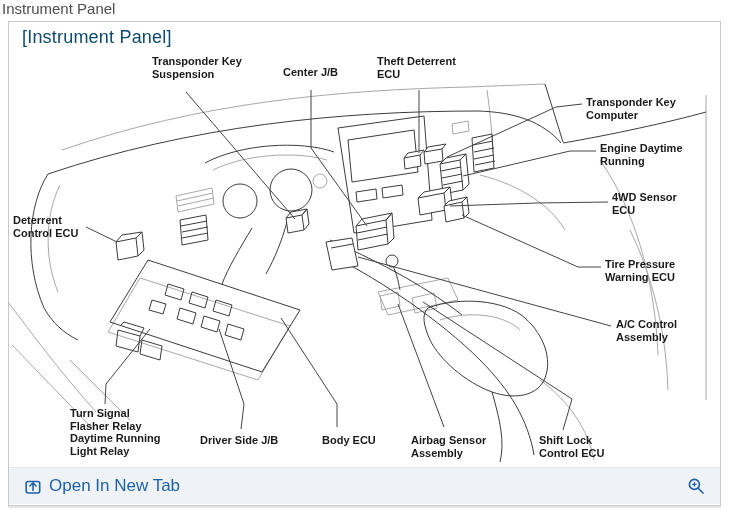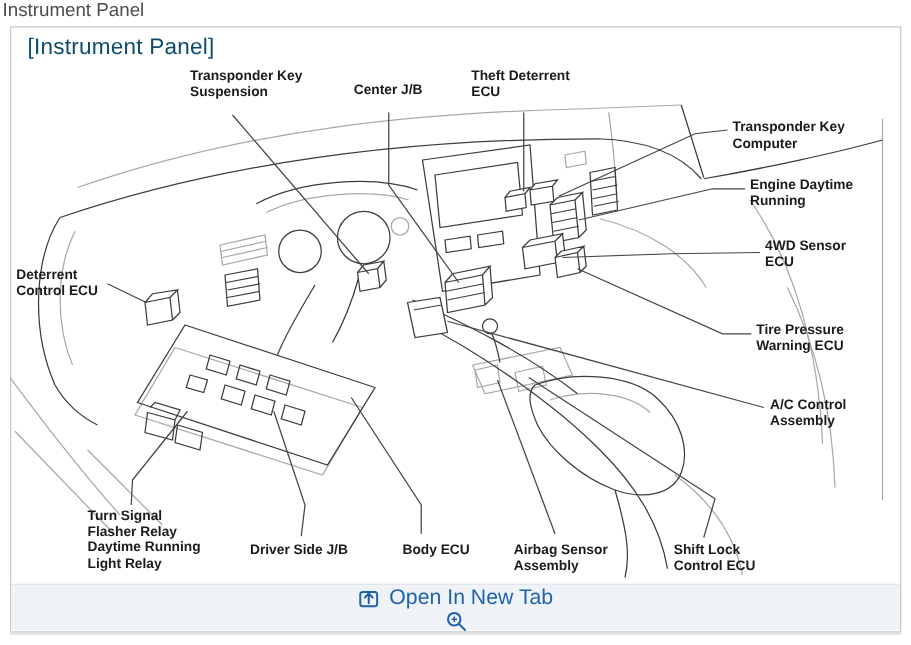--- a/index.html
+++ b/index.html
@@ -19,21 +19,21 @@
     position:absolute;left:22px;top:27px;font-size:18px;font-weight:normal;color:#0c4a6e;
     letter-spacing:.2px;
   }
   .diagram-svg{position:absolute;left:0;top:0;width:729px;height:516px;pointer-events:none;}
   .dlabel{
     position:absolute;font-size:11px;line-height:12.5px;color:#1a1a1a;white-space:nowrap;font-weight:bold;
   }
   .toolbar{
     position:absolute;left:9px;top:467px;width:711px;height:37px;
     background:#eff3f7;border-top:1px solid #e2e7ee;box-sizing:border-box;
-    display:flex;align-items:center;justify-content:space-between;padding:0 15px;flex-direction:column;
+    display:flex;align-items:center;justify-content:space-between;padding:0 15px;
   }
   .tlink{
     color:#1e62ad;font-size:17px;display:flex;align-items:center;gap:7px;
     cursor:pointer;text-decoration:none;
   }
   .tlink svg{display:block;}
 </style>
 </head>
 <body>
 

